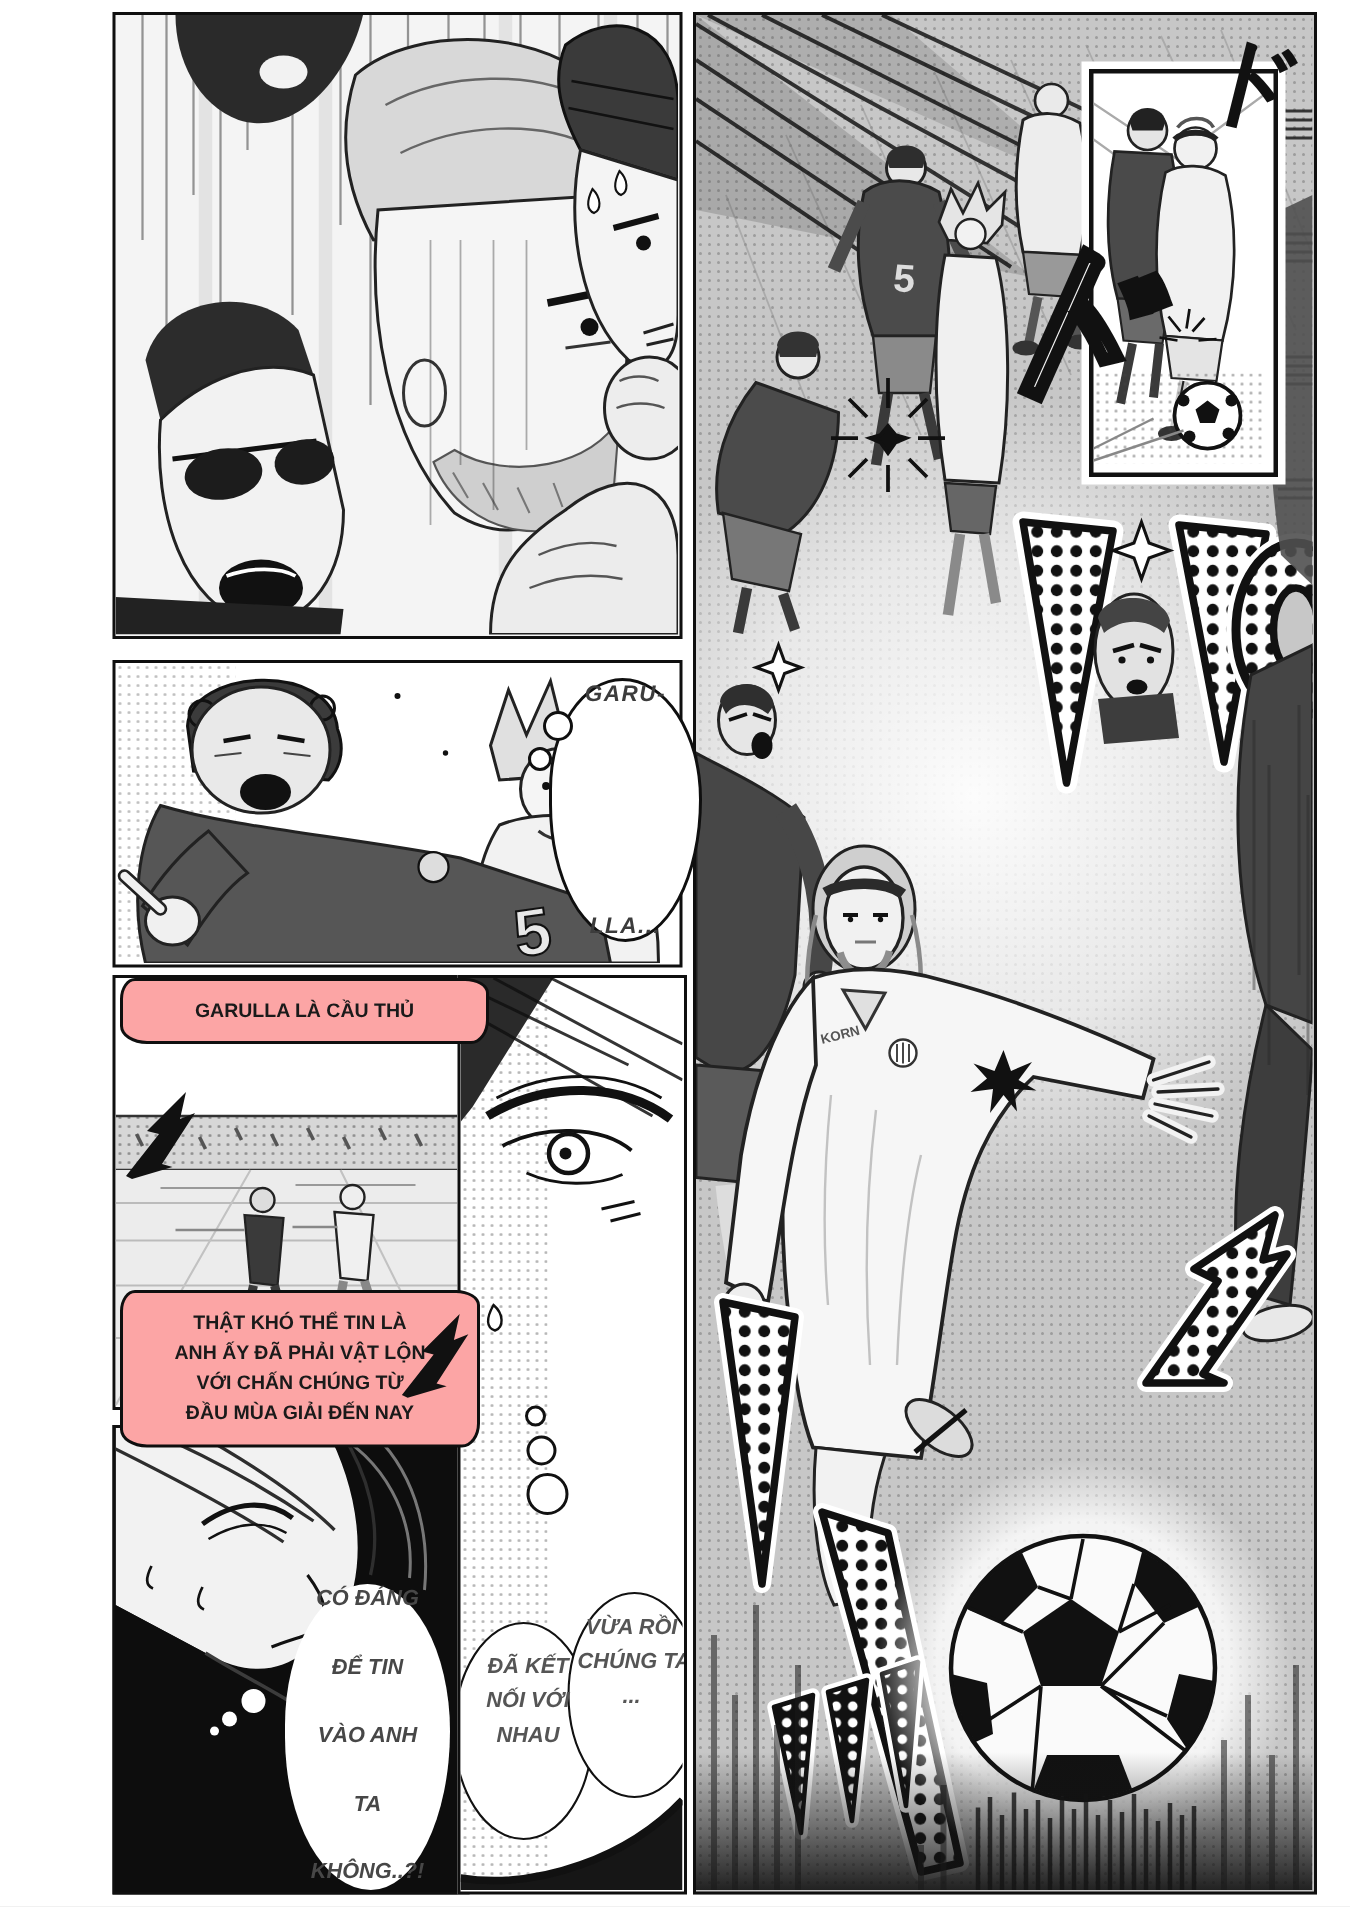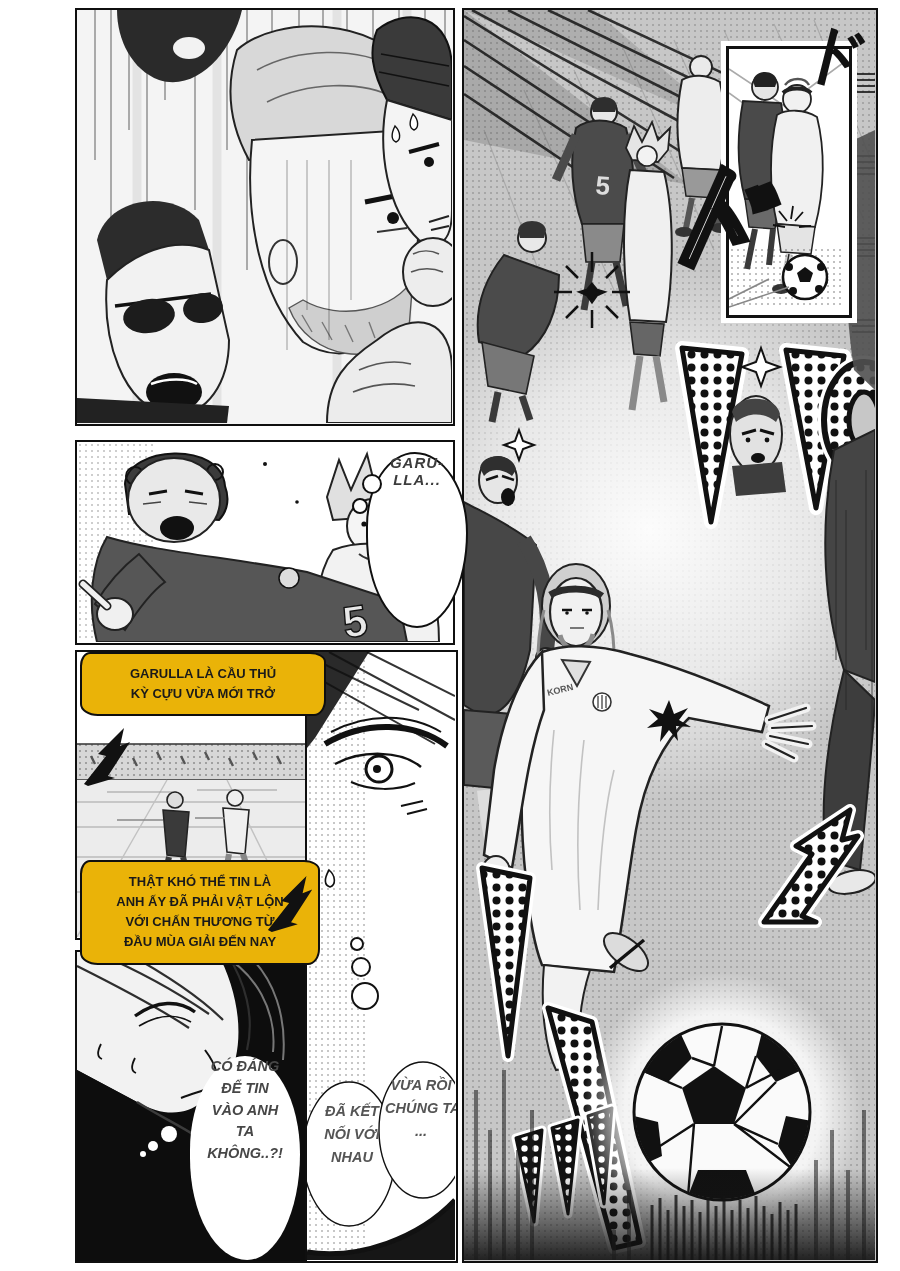--- a/index.html
+++ b/index.html
@@ -1,26 +1,26 @@
 <!DOCTYPE html>
 <html><head>
 <meta charset="utf-8">
 <style>
   html,body{margin:0;padding:0;background:#e8e8e8;}
   .page{position:relative;width:900px;height:1271px;background:#fff;overflow:hidden;
         font-family:"Liberation Sans",sans-serif;}
   .panel{position:absolute;box-sizing:border-box;border:2.5px solid #0f0f0f;background:#fff;overflow:hidden;}
   .panel svg{position:absolute;left:0;top:0;}
   
-  .caption{position:absolute;z-index:10;background:#eab308;border:2.5px solid #0f0f0f;
+  .caption{position:absolute;z-index:10;background:#fca5a5;border:2.5px solid #0f0f0f;
            border-radius:10px 16px 12px 18px / 14px 10px 16px 12px;
            padding:10px 6px;text-align:center;font-weight:700;font-size:13px;line-height:1.55;color:#1a1a1a;}
   .caption .ln{display:block;white-space:nowrap;}
   
-  .bubble{position:absolute;background:#fff;display:flex;flex-direction:column;align-items:center;justify-content:flex-start;
+  .bubble{position:absolute;background:#fff;display:flex;flex-direction:column;align-items:center;justify-content:space-between;
           text-align:center;font-weight:700;font-style:italic;color:#3c3c3c;}
   .bubble .ln{display:block;white-space:nowrap;}
   #bubble-garulla{left:366px;top:452px;width:98px;height:172px;z-index:12;border:2.5px solid #0f0f0f;
                   border-radius:48% 52% 50% 50% / 42% 46% 54% 52%;font-size:15px;letter-spacing:1px;}
   #bubble-doubt{left:113px;top:104px;width:110px;height:204px;border-radius:50% 50% 48% 52%/46% 48% 52% 50%;
                 font-size:14.5px;line-height:1.5;color:#474747;}
   .tx-connected{position:absolute;text-align:center;font-weight:700;font-style:italic;color:#555;
                 font-size:14.5px;line-height:1.6;z-index:4;}
   .tx-connected .ln{display:block;white-space:nowrap;}
   
@@ -159,29 +159,28 @@
       <g>
         <circle cx="206" cy="258" r="9" fill="#fff" stroke="#111" stroke-width="2"></circle>
         <circle cx="206" cy="258" r="2.6" fill="#111"></circle>
       </g>
       <path d="M40 168 H86 M118 166 H148" stroke="#888" stroke-width="1.6"></path>
     </svg>
   </section>
 
   <div class="caption" id="caption-intro" style="left:80px;top:652px;width:230px;">
     <span class="ln">GARULLA LÀ CẦU THỦ</span>
-    <span class="ln">KỲ CỰU VỪA MỚI TRỞ</span>
   </div>
   <svg class="chain" style="left:82px;top:726px;z-index:11;" width="54" height="60" viewBox="0 0 54 60">
     <path d="M2 58 L24 30 L16 28 L42 2 L38 20 L48 16 L26 50 L33 52 L6 60 Z" fill="#111"></path>
   </svg>
   <div class="caption" id="caption-injury" style="left:80px;top:860px;width:224px;">
     <span class="ln">THẬT KHÓ THỂ TIN LÀ</span>
     <span class="ln">ANH ẤY ĐÃ PHẢI VẬT LỘN</span>
-    <span class="ln">VỚI CHẤN THƯƠNG TỪ</span>
+    <span class="ln">VỚI CHẤN CHÚNG TỪ</span>
     <span class="ln">ĐẦU MÙA GIẢI ĐẾN NAY</span>
   </div>
   <svg class="chain" style="left:266px;top:874px;z-index:11;" width="52" height="58" viewBox="0 0 54 60">
     <path d="M2 58 L24 30 L16 28 L42 2 L38 20 L48 16 L26 50 L33 52 L6 60 Z" fill="#111"></path>
   </svg>
 
   <section class="panel" id="panel-doubt" style="left:75px;top:950px;width:238px;height:313px;background:#0d0d0d;">
     <svg width="220" height="308" viewBox="0 0 220 308">
       <path d="M0 0 L140 0 C162 40 170 92 150 130 C145 145 135 150 125 150 C110 162 88 166 60 150 L0 118 Z" fill="#f2f2f2"></path>
       <path d="M18 0 C60 18 100 40 132 62 M0 14 C40 34 82 56 112 76 M48 0 C88 22 122 44 146 68 M150 2 C168 30 178 64 170 98" stroke="#2e2e2e" stroke-width="2.2" fill="none"></path>

